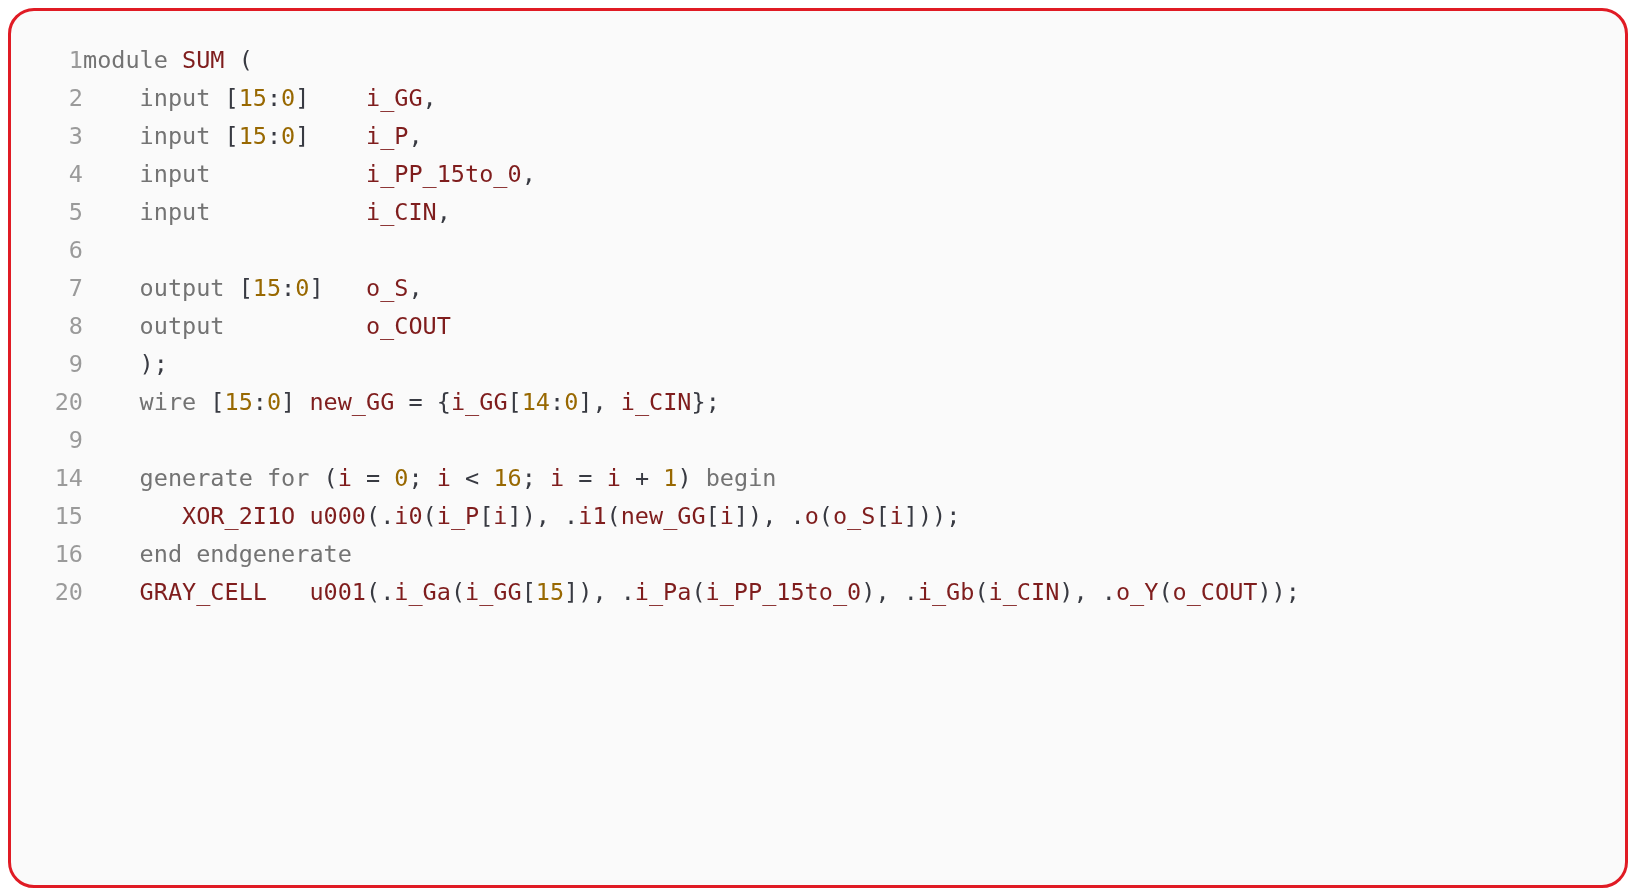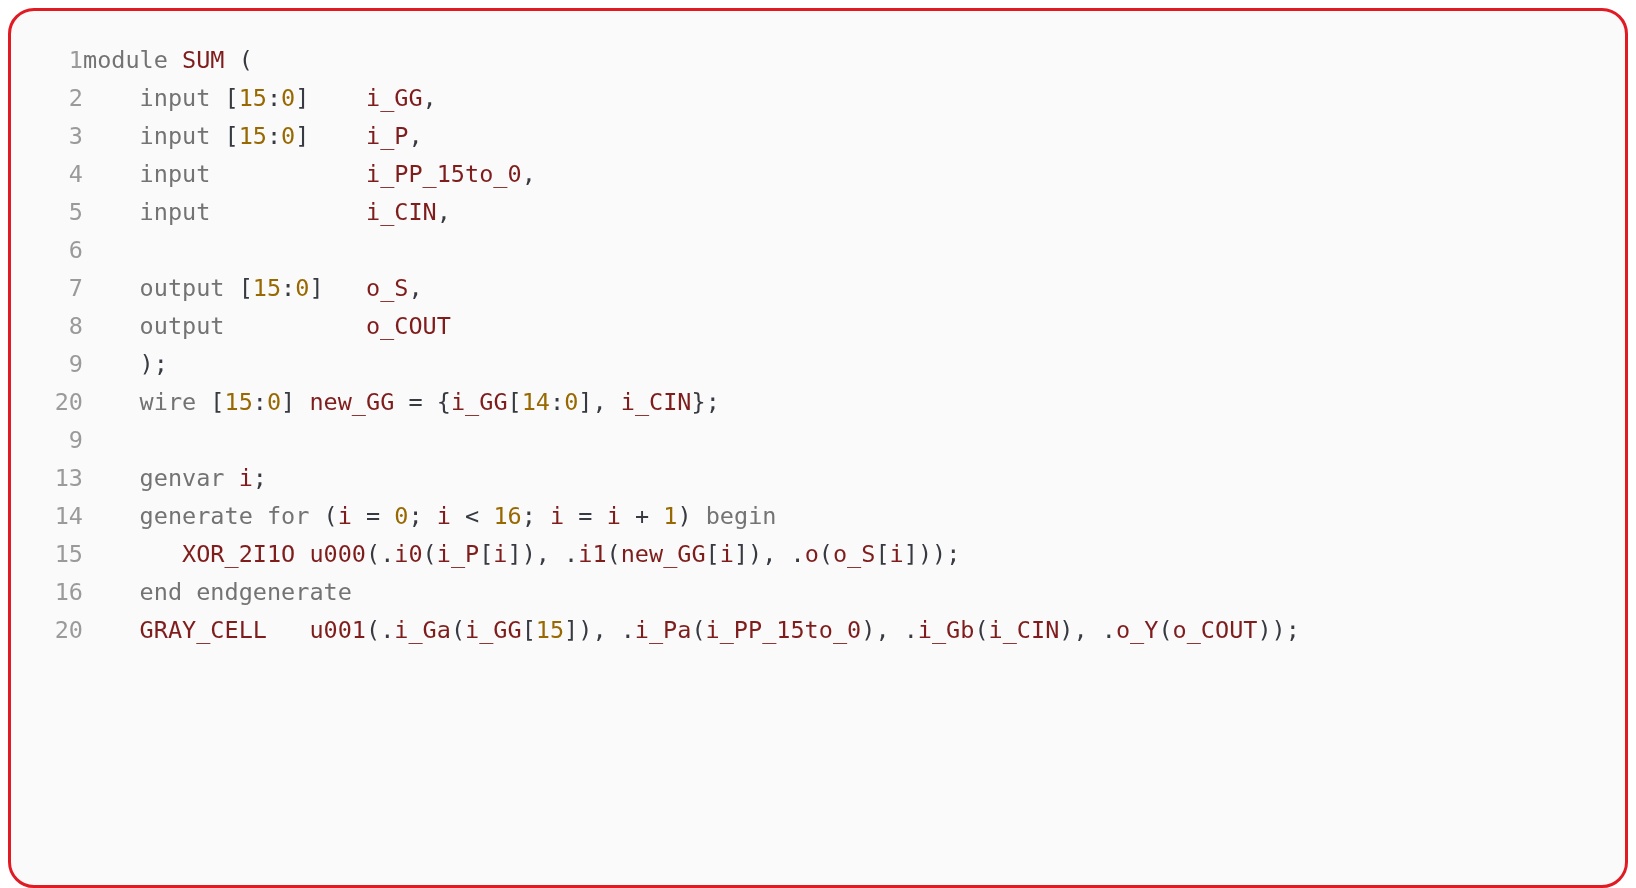--- a/index.html
+++ b/index.html
@@ -120,24 +120,20 @@
           </tr>
           <tr>
             <td class="ln">20</td>
             <td class="src"><span class="t-plain">    </span><span class="t-kw">wire</span><span class="t-plain"> </span><span class="t-pun">[</span><span class="t-num">15</span><span class="t-pun">:</span><span class="t-num">0</span><span class="t-pun">]</span><span class="t-plain"> </span><span class="t-id">new_GG</span><span class="t-plain"> </span><span class="t-pun">=</span><span class="t-plain"> </span><span class="t-pun">{</span><span class="t-id">i_GG</span><span class="t-pun">[</span><span class="t-num">14</span><span class="t-pun">:</span><span class="t-num">0</span><span class="t-pun">]</span><span class="t-pun">, </span><span class="t-id">i_CIN</span><span class="t-pun">};</span></td>
           </tr>
           <tr>
             <td class="ln">9</td>
             <td class="src">​</td>
           </tr>
           <tr>
-            <td class="ln">13</td>
-            <td class="src"><span class="t-plain">    </span><span class="t-kw">genvar</span><span class="t-plain"> </span><span class="t-id">i</span><span class="t-pun">;</span></td>
-          </tr>
-          <tr>
             <td class="ln">14</td>
             <td class="src"><span class="t-plain">    </span><span class="t-kw">generate</span><span class="t-plain"> </span><span class="t-kw">for</span><span class="t-plain"> </span><span class="t-pun">(</span><span class="t-id">i</span><span class="t-plain"> </span><span class="t-pun">=</span><span class="t-plain"> </span><span class="t-num">0</span><span class="t-pun">; </span><span class="t-id">i</span><span class="t-plain"> </span><span class="t-pun">&lt;</span><span class="t-plain"> </span><span class="t-num">16</span><span class="t-pun">; </span><span class="t-id">i</span><span class="t-plain"> </span><span class="t-pun">=</span><span class="t-plain"> </span><span class="t-id">i</span><span class="t-plain"> </span><span class="t-pun">+</span><span class="t-plain"> </span><span class="t-num">1</span><span class="t-pun">)</span><span class="t-plain"> </span><span class="t-kw">begin</span></td>
           </tr>
           <tr>
             <td class="ln">15</td>
             <td class="src"><span class="t-plain">       </span><span class="t-id">XOR_2I1O</span><span class="t-plain"> </span><span class="t-id">u000</span><span class="t-pun">(.</span><span class="t-id">i0</span><span class="t-pun">(</span><span class="t-id">i_P</span><span class="t-pun">[</span><span class="t-id">i</span><span class="t-pun">])</span><span class="t-pun">, .</span><span class="t-id">i1</span><span class="t-pun">(</span><span class="t-id">new_GG</span><span class="t-pun">[</span><span class="t-id">i</span><span class="t-pun">])</span><span class="t-pun">, .</span><span class="t-id">o</span><span class="t-pun">(</span><span class="t-id">o_S</span><span class="t-pun">[</span><span class="t-id">i</span><span class="t-pun">]));</span></td>
           </tr>
           <tr>
             <td class="ln">16</td>
             <td class="src"><span class="t-plain">    </span><span class="t-kw">end</span><span class="t-plain"> </span><span class="t-kw">endgenerate</span></td>

